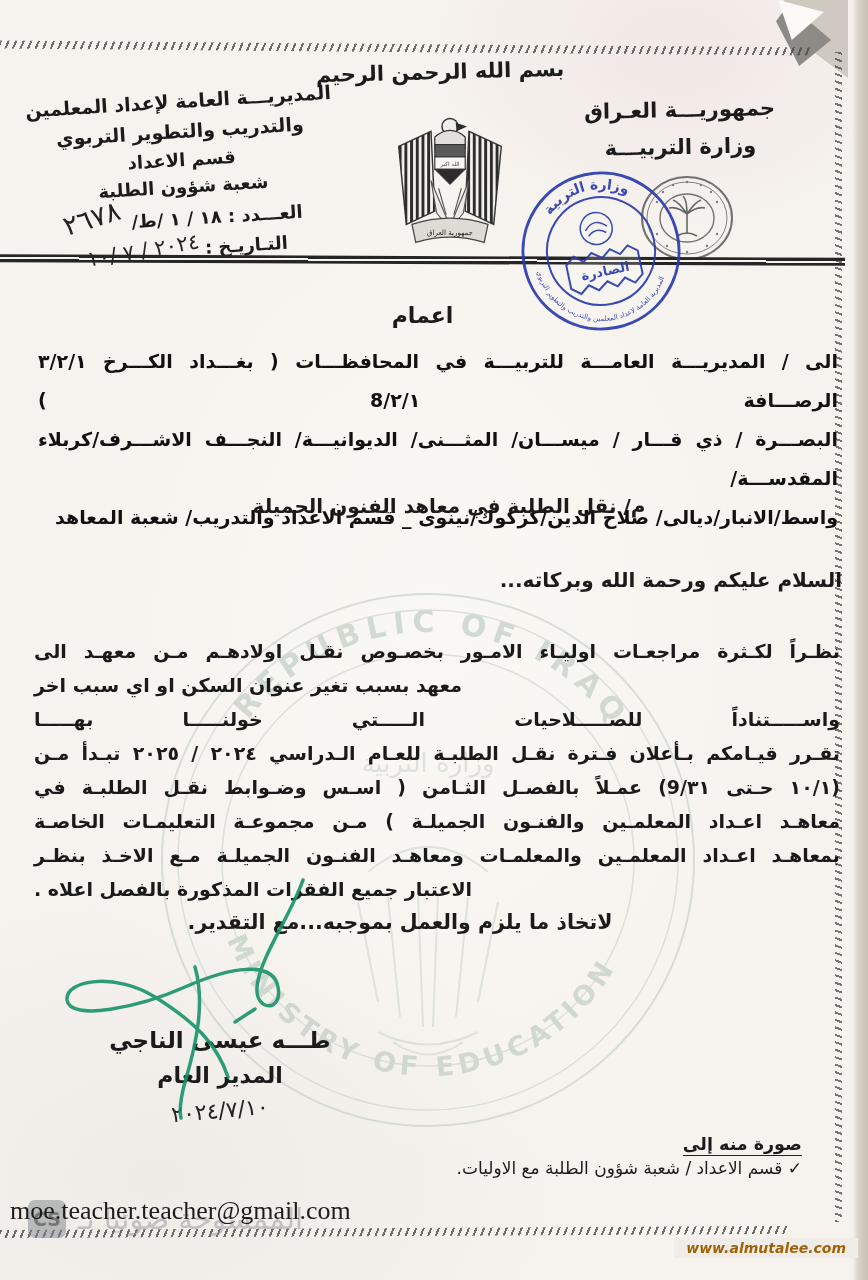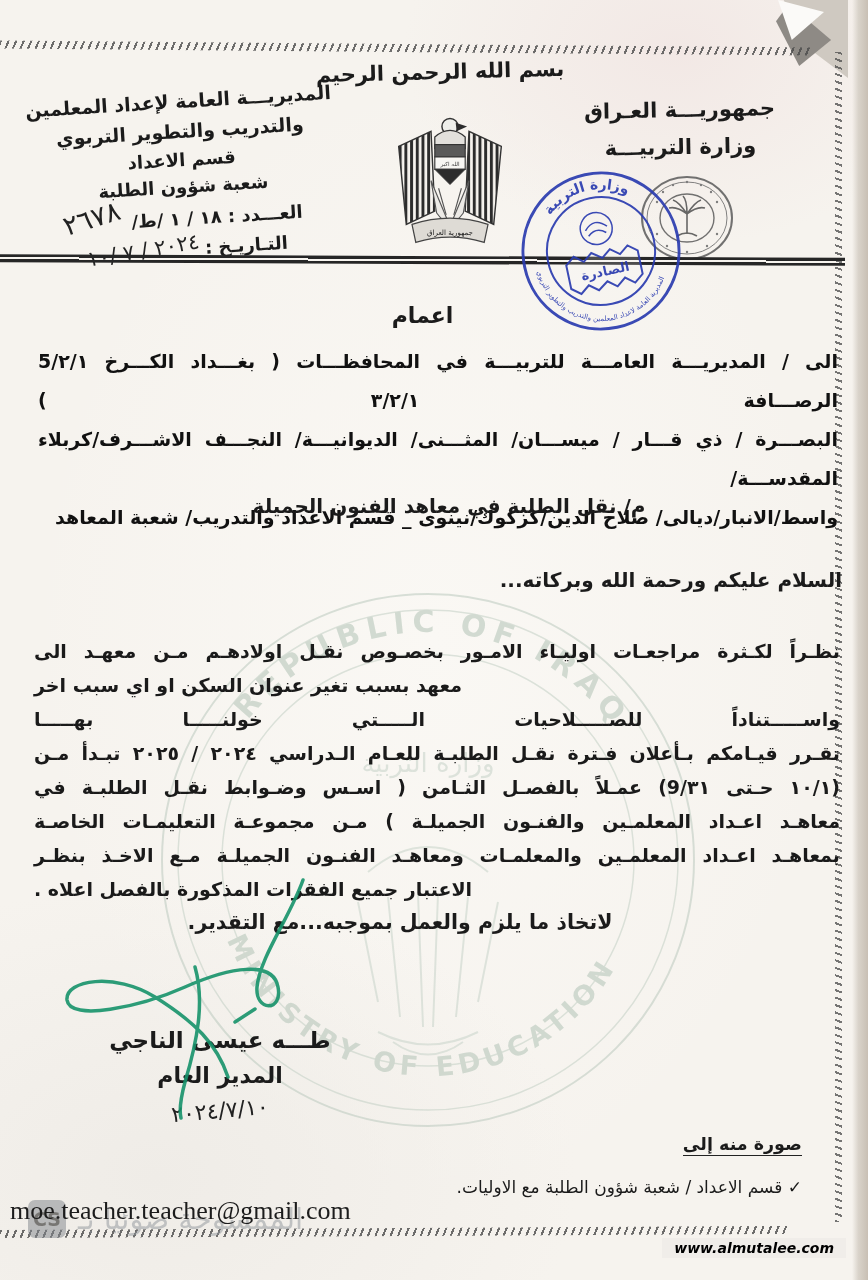--- a/index.html
+++ b/index.html
@@ -159,21 +159,21 @@
       <path d="M48,92 l9,-7 9,7 9,-7 10,7 9,-7 9,7 9,-7 9,7 v24 l-9,7 -9,-7 -9,7 -9,-7 -10,7 -9,-7 -9,7 -9,-7 z" fill="rgba(250,250,250,.2)" stroke="#2b3cb0" stroke-width="2"></path>
       <text x="85" y="110" text-anchor="middle" font-size="13" font-weight="bold" fill="#2b3cb0">الصادرة</text>
     </g>
   </svg>
 
   <div class="abs sep" style="left:0;top:256px;width:845px;height:8px;transform:rotate(0.25deg);"></div>
 
   <div class="abs ar b" style="left:0;top:303px;width:845px;text-align:center;font-size:22px;">اعمام</div>
 
   <div class="abs ar" style="left:38px;top:342px;width:800px;">
-    <div class="rline rjust">الى / المديريـــة العامـــة للتربيـــة في المحافظـــات ( بغـــداد الكـــرخ 5/٢/١ الرصـــافة ٣/٢/١ )</div>
+    <div class="rline rjust">الى / المديريـــة العامـــة للتربيـــة في المحافظـــات ( بغـــداد الكـــرخ ٣/٢/١ الرصـــافة 8/٢/١ )</div>
     <div class="rline rjust">البصـــرة / ذي قـــار / ميســـان/ المثـــنى/ الديوانيـــة/ النجـــف الاشـــرف/كربلاء المقدســـة/</div>
     <div class="rline">واسط/الانبار/ديالى/ صلاح الدين/كركوك/نينوى _ قسم الاعداد والتدريب/ شعبة المعاهد</div>
   </div>
 
   <div class="abs ar b" style="left:0;top:494px;width:868px;text-align:center;font-size:20px;margin-left:15px;">م/ نقل الطلبة في معاهد الفنون الجميلة</div>
 
   <div class="abs ar b" style="right:26px;top:568px;font-size:20px;">السلام عليكم ورحمة الله وبركاته...</div>
 
   <div class="abs ar" style="left:34px;top:634px;width:806px;">
     <div class="pline pjust">نظـراً لكـثرة مراجعـات اوليـاء الامـور بخصـوص نقـل اولادهـم مـن معهـد الى</div>
@@ -197,28 +197,28 @@
   </svg>
 
   <div class="abs ar" style="left:70px;top:1022px;width:300px;text-align:center;z-index:4;">
     <div class="b" style="font-size:23px;line-height:36px;">طـــه عيسى الناجي</div>
     <div class="b" style="font-size:22px;line-height:36px;">المدير العام</div>
     <div class="hand" style="font-size:22px;line-height:34px;transform:rotate(-5deg);">٢٠٢٤/٧/١٠</div>
   </div>
 
   <div class="abs ar" style="right:66px;top:1134px;width:460px;text-align:right;">
     <div style="font-size:17.5px;font-weight:bold;display:inline-block;border-bottom:1.5px solid #222;padding-bottom:1px;">صورة منه إلى</div>
-    <div style="font-size:17px;margin-top:21px;">
+    <div style="font-size:17px;margin-top:2px;">
       <span style="font-weight:bold;">✓</span>
       <span>قسم الاعداد / شعبة شؤون الطلبة مع الاوليات.</span>
     </div>
   </div>
 
   <div class="abs muted" style="left:28px;top:1200px;display:flex;align-items:center;gap:12px;opacity:.5;z-index:2;">
     <div class="cs-badge">CS</div>
     <div class="ar" style="font-size:29px;color:#8f959b;">الممسوحة ضوئيا بـ</div>
   </div>
 
   <div class="abs" style="left:10px;top:1196px;font-family:'Liberation Serif',serif;font-size:26px;color:#1c1c1c;z-index:3;">moe.teacher.teacher@gmail.com</div>
 
-  <div class="abs" style="right:22px;top:1238px;background:#f0ede9;padding:2px 12px;font-size:14px;font-style:italic;font-weight:bold;color:#000000;z-index:3;">www.almutalee.com</div>
+  <div class="abs" style="right:10px;top:1238px;background:#f0ede9;padding:2px 12px;font-size:14px;font-style:italic;font-weight:bold;color:#a16207;z-index:3;">www.almutalee.com</div>
 
 </div>
 
 </body></html>

